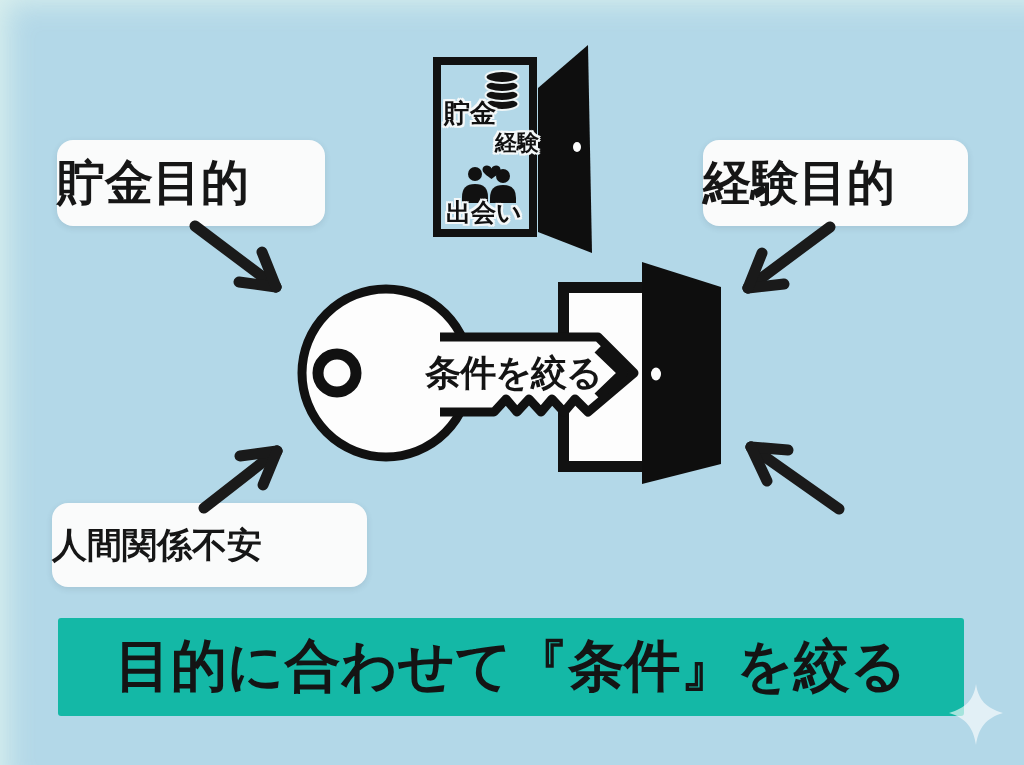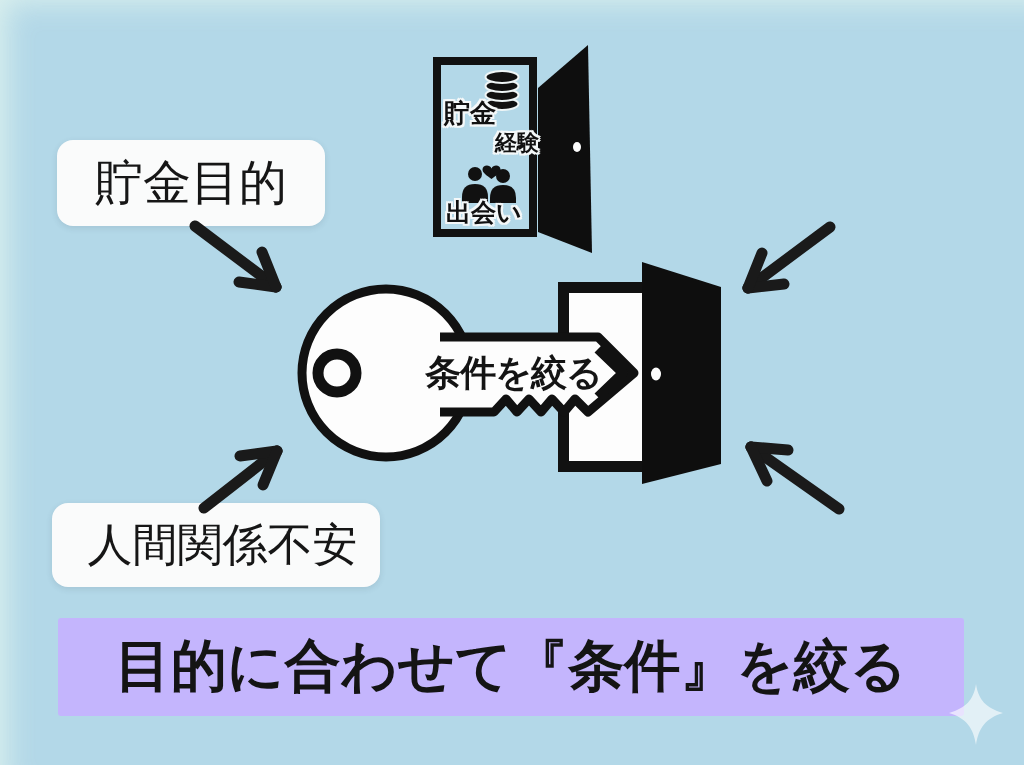--- a/index.html
+++ b/index.html
@@ -13,26 +13,26 @@
   }
   .abs{position:absolute;}
   svg{display:block;}
 
   
   .label-box{
     position:absolute;
     background:#fafbfb;
     border-radius:16px;
     box-shadow:0 2px 6px rgba(40,60,70,0.12);
-    display:flex;align-items:center;justify-content:center;
-    color:#161616;font-weight:400;
+    display:flex;align-items:center;justify-content:flex-start;
+    color:#161616;font-weight:700;
   }
   .box-tl{left:57px;top:140px;width:268px;height:86px;font-size:48px;}
   .box-tr{left:703px;top:140px;width:265px;height:86px;font-size:48px;}
-  .box-bl{left:52px;top:503px;width:315px;height:84px;font-size:45px;padding-left:13px;}
+  .box-bl{left:52px;top:503px;width:315px;height:84px;font-size:35px;}
   .box-br{left:703px;top:504px;width:256px;height:84px;font-size:48px;}
 
   
   .door-label{
     position:absolute;
     color:#111;font-weight:900;line-height:1;white-space:nowrap;
     text-shadow:-2px -2px 0 #f4f8f9, 2px -2px 0 #f4f8f9, -2px 2px 0 #f4f8f9,
                  2px 2px 0 #f4f8f9, -2px 0 0 #f4f8f9, 2px 0 0 #f4f8f9,
                  0 -2px 0 #f4f8f9, 0 2px 0 #f4f8f9;
   }
@@ -45,21 +45,21 @@
     position:absolute;left:421px;top:350px;width:185px;height:46px;
     display:flex;align-items:center;justify-content:center;
     font-size:36px;font-weight:900;color:#141414;white-space:nowrap;
     letter-spacing:-1px;
     text-align:center;
   }
 
   
   .banner{
     position:absolute;left:58px;top:618px;width:906px;height:98px;
-    background:#c4b5fd;border-radius:3px;
+    background:#14b8a6;border-radius:3px;
     display:flex;align-items:center;justify-content:center;
     font-size:56px;font-weight:900;color:#141414;white-space:nowrap;
   }
 </style>
 </head>
 <body>
 
 <div id="canvas">
 
   <svg class="abs" style="left:420px;top:38px;" width="185" height="222" viewBox="0 0 185 222">
@@ -79,20 +79,23 @@
       <path d="M70 165 v-5 q0 -13 13 -13 q13 0 13 13 v5 z"></path>
       <path d="M71.5 141 c-4.5 -3.5 -9 -6 -9 -9.5 c0 -4.5 7 -5.5 9 -1 c2 -4.5 9 -3.5 9 1 c0 3.5 -4.5 6 -9 9.5 z"></path>
     </g>
   </svg>
   <div class="door-label dl-savings">貯金</div>
   <div class="door-label dl-experience">経験</div>
   <div class="door-label dl-meeting">出会い</div>
 
   <div class="label-box box-tl">
     <span>貯金目的</span>
+  </div>
+  <div class="label-box box-tr">
+    <span>経験目的</span>
   </div>
   <div class="label-box box-bl">
     <span>人間関係不安</span>
   </div>
 
   <svg class="abs" style="left:0;top:0;" width="1024" height="765" viewBox="0 0 1024 765" fill="none" stroke="#1a1a1a" stroke-width="11" stroke-linecap="round" stroke-linejoin="round">
     <g>
       <path d="M195 226 L276 287"></path>
         <path d="M276 287 L239 282"></path>
         <path d="M276 287 L262 252"></path>

